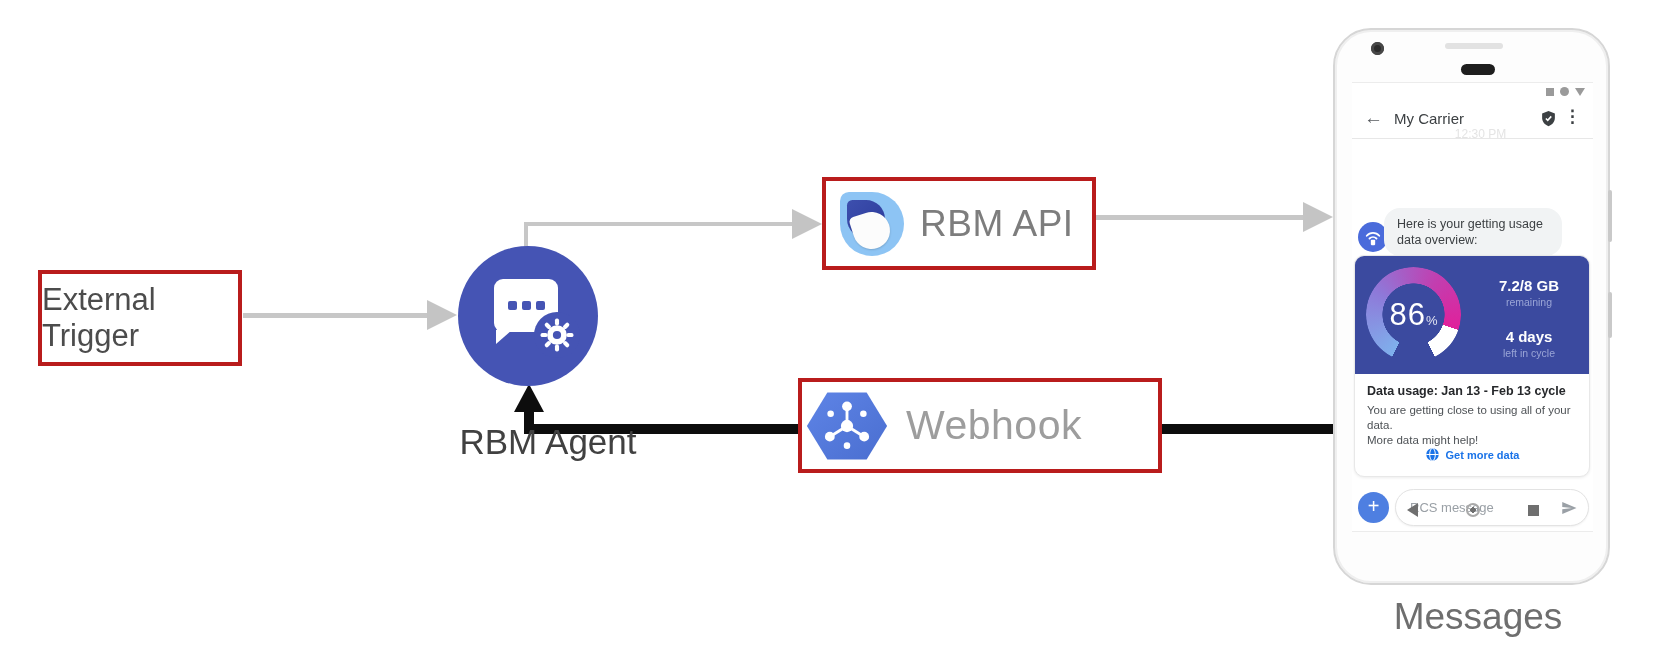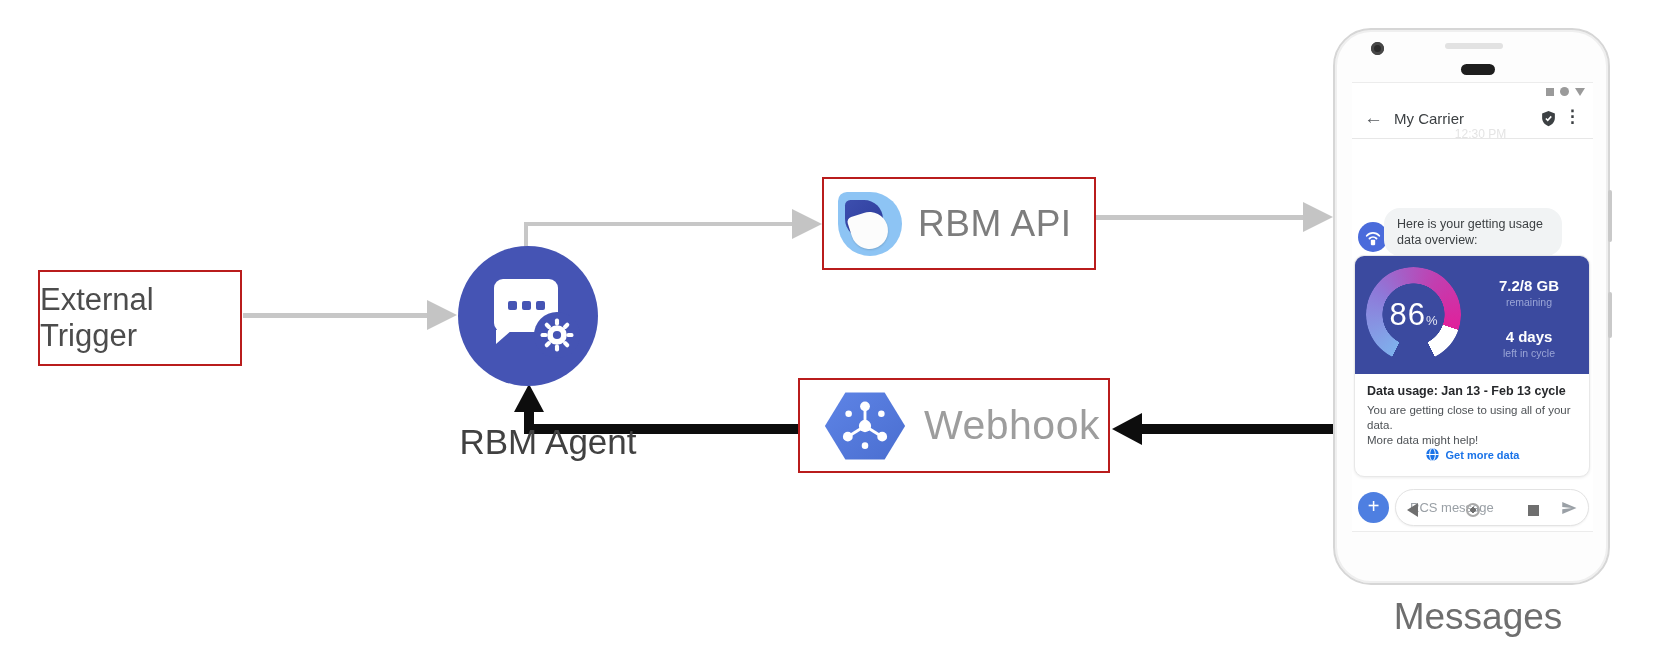--- a/index.html
+++ b/index.html
@@ -1,21 +1,21 @@
 <!DOCTYPE html>
 <html><head>
 <meta charset="utf-8">
 <style>
   * { margin:0; padding:0; box-sizing:border-box; }
   html,body { background:#ffffff; }
   body { font-family:"Liberation Sans", sans-serif; }
   #stage { position:relative; width:1669px; height:652px; background:#fff; overflow:hidden; }
 
   
-  .dbox { position:absolute; background:#fff; border:2px solid #b91c1c; display:flex; align-items:center; }
+  .dbox { position:absolute; background:#fff; border:4px solid #b91c1c; display:flex; align-items:center; }
   .dlabel { color:#8a8a8a; font-weight:300; letter-spacing:.5px; }
   .line { position:absolute; }
   .gray-line { background:#c7c7c7; }
   .black-line { background:#0d0d0d; }
   .head { position:absolute; width:0; height:0; }
   .head-right-gray { border-top:15px solid transparent; border-bottom:15px solid transparent; border-left:30px solid #c4c4c4; }
   .head-left-black { border-top:16px solid transparent; border-bottom:16px solid transparent; border-right:30px solid #0d0d0d; }
   .head-up-black { border-left:15px solid transparent; border-right:15px solid transparent; border-bottom:28px solid #0d0d0d; }
 
   
@@ -32,21 +32,21 @@
 
   
   #rbm-api { left:822px; top:177px; width:274px; height:93px; padding-left:14px; gap:16px; }
   #rbm-api .dlabel { font-size:37px; color:#7d7d7d; }
   .api-logo { position:relative; width:64px; height:64px; flex:0 0 auto; }
   .api-outer { position:absolute; inset:0; background:#8dc4f4; border-radius:14% 50% 50% 50%; }
   .api-dark { position:absolute; left:7px; top:8px; width:38px; height:38px; background:linear-gradient(135deg,#3d4fae,#2b3a9a); border-radius:14% 50% 50% 50%; }
   .api-white { position:absolute; left:13px; top:20px; width:37px; height:37px; background:#fcfcfc; border-radius:14% 50% 50% 50%; transform:rotate(-18deg); box-shadow:0 1px 2px rgba(0,0,0,.15); }
 
   
-  #webhook { left:798px; top:378px; width:312px; height:95px; padding-left:24px; gap:18px; }
+  #webhook { left:798px; top:378px; width:364px; height:95px; padding-left:4px; gap:18px; }
   #webhook .dlabel { font-size:41px; color:#9d9d9d; }
   .hex-icon { width:82px; height:72px; flex:0 0 auto; }
 
   
   #phone { position:absolute; left:1333px; top:28px; width:277px; height:557px; background:#fdfdfd; border:2px solid #d6d6d6; border-radius:38px; box-shadow:inset 0 0 0 2px #efefef; }
   .side-btn { position:absolute; right:-4px; width:4px; background:#c9c9c9; border-radius:2px; }
   #camera { position:absolute; left:36px; top:12px; width:13px; height:13px; border-radius:50%; background:#2b2b2b; box-shadow:inset 0 0 0 3px #474747; }
   #speaker { position:absolute; left:110px; top:13px; width:58px; height:6px; border-radius:3px; background:#e2e2e2; }
   #earpiece { position:absolute; left:126px; top:34px; width:34px; height:11px; border-radius:6px; background:#1e1e1e; }
   #screen { position:absolute; left:17px; top:52px; width:241px; height:450px; background:#fff; border-top:1px solid #ececec; border-bottom:1px solid #ececec; overflow:hidden; }

